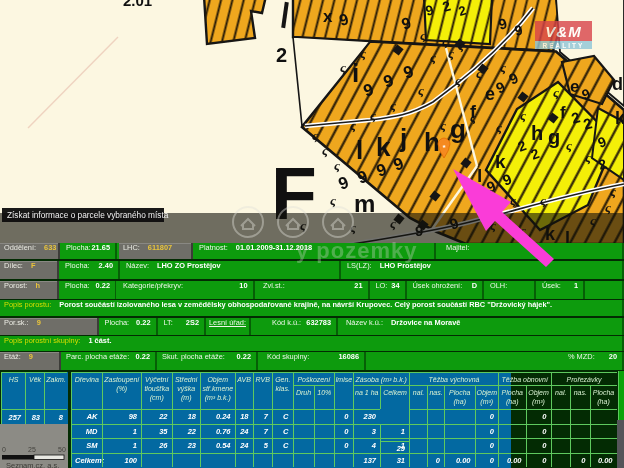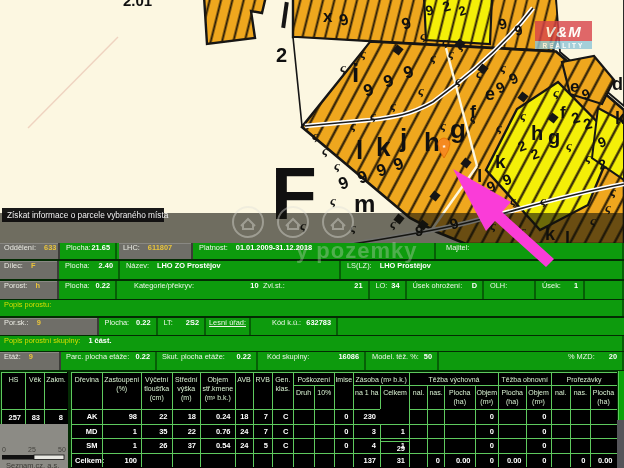--- a/index.html
+++ b/index.html
@@ -16,21 +16,21 @@
   .pcell.green{background:#0d9b0d;border-right:2px solid #065f06;}
   .pcell.gray{background:#6f6e68;border-right:2px solid #3c3c38;box-shadow:inset 0 1px 0 rgba(255,255,255,.18);}
   .pcell .lab{padding-left:4px;}
   .pcell.gray .lab{color:#ecece4;}
   .pcell .val{font-weight:bold;color:#ffffff;}
   .pcell .val.right{margin-left:auto;padding-right:5px;}
   .pcell .val.inline{padding-left:8px;}
   .pcell.gray .val{color:#e9c53b;}
   .pcell .lab.ylab{color:#d8de00;}
   
-  .stbl{position:absolute;background:#000000;}
+  .stbl{position:absolute;background:#0369a1;font-style:italic;}
   .tcell{position:absolute;display:flex;align-items:flex-start;justify-content:center;
          border-left:1px solid #5ec95e;border-top:1px solid #5ec95e;
          font-size:7px;color:#d9f2d2;text-align:center;line-height:9px;padding-top:2px;}
   .tcell.v{font-size:7.5px;font-weight:bold;color:#ffffff;justify-content:flex-end;
            align-items:center;padding:0 4px 0 0;line-height:normal;}
   .tcell.v.left{justify-content:flex-start;padding-left:3px;}
   #scalebox{position:absolute;left:0;top:424px;width:68px;height:44px;background:#8c8b85;}
   #rsliver-top{position:absolute;left:618px;top:371px;width:6px;height:49px;background:#0aa30a;border-left:1px solid #5ec95e;}
   #rsliver-bot{position:absolute;left:617px;top:420px;width:7px;height:48px;background:#55555a;}
 </style>
@@ -266,21 +266,21 @@
       </div>
       <div class="prow" style="top: 37.5px; height: 18px;">
         <div class="pcell gray" style="left: 0px; width: 59px;">
           <span class="lab">Porost:</span>
           <span class="val inline">h</span>
         </div>
         <div class="pcell green" style="left: 61px; width: 56px;">
           <span class="lab">Plocha:</span>
           <span class="val right">0.22</span>
         </div>
-        <div class="pcell green" style="left: 127px; width: 138.5px;">
+        <div class="pcell green" style="left: 116px; width: 138.5px;">
           <span class="lab" style="padding-left: 7px;">Kategorie/překryv:</span>
           <span class="val right">10</span>
         </div>
         <div class="pcell green" style="left: 259px; width: 110.5px;">
           <span class="lab" style="padding-left: 4px;">Zvl.st.:</span>
           <span class="val right">21</span>
         </div>
         <div class="pcell green" style="left: 371.5px; width: 35px;">
           <span class="lab">LO:</span>
           <span class="val right">34</span>
@@ -296,20 +296,21 @@
           <span class="lab">Úsek:</span>
           <span class="val right">1</span>
         </div>
         <div class="pcell green" style="left: 587px; width: 37px;">
           <span class="lab"></span>
         </div>
       </div>
       <div class="prow" style="top: 57px; height: 16px;">
         <div class="pcell green" style="left: 0px; width: 624px;">
           <span class="lab ylab">Popis porostu:</span>
+          <span class="val inline">Porost součástí izolovaného lesa v zemědělsky obhospodařované krajině, na návrší Krupovec. Celý porost součástí RBC "Držovický hájek".</span>
         </div>
       </div>
       <div class="prow" style="top: 74.5px; height: 17px;">
         <div class="pcell gray" style="left: 0px; width: 99px;">
           <span class="lab">Por.sk.:</span>
           <span class="val inline">9</span>
         </div>
         <div class="pcell green" style="left: 100.5px; width: 57px;">
           <span class="lab">Plocha:</span>
           <span class="val right">0.22</span>
@@ -318,20 +319,24 @@
           <span class="lab">LT:</span>
           <span class="val right">2S2</span>
         </div>
         <div class="pcell green" style="left: 207px; width: 44px;">
           <span class="lab" style="padding-left: 2px; text-decoration: underline;">Lesní úřad:</span>
         </div>
         <div class="pcell green" style="left: 252px; width: 86px;">
           <span class="lab" style="padding-left: 20px;">Kód k.ú.:</span>
           <span class="val right">632783</span>
         </div>
+        <div class="pcell green" style="left: 340px; width: 284px;">
+          <span class="lab" style="padding-left: 6px;">Název k.ú.:</span>
+          <span class="val inline">Držovice na Moravě</span>
+        </div>
       </div>
       <div class="prow" style="top: 93px; height: 14.5px;">
         <div class="pcell green" style="left: 0px; width: 624px;">
           <span class="lab ylab">Popis porostní skupiny:</span>
           <span class="val inline">1 část.</span>
         </div>
       </div>
       <div class="prow" style="top: 109px; height: 17.5px;">
         <div class="pcell gray" style="left: 0px; width: 61px;">
           <span class="lab">Etáž:</span>
@@ -341,41 +346,37 @@
           <span class="lab" style="padding-left: 3px;">Parc. plocha etáže:</span>
           <span class="val right">0.22</span>
         </div>
         <div class="pcell green" style="left: 159px; width: 99px;">
           <span class="lab" style="padding-left: 3px;">Skut. plocha etáže:</span>
           <span class="val right">0.22</span>
         </div>
         <div class="pcell green" style="left: 260px; width: 106px;">
           <span class="lab" style="padding-left: 7px;">Kód skupiny:</span>
           <span class="val right">16086</span>
-        </div>
-        <div class="pcell green" style="left: 368px; width: 71px;">
-          <span class="lab">Model. těž. %:</span>
-          <span class="val right">50</span>
         </div>
         <div class="pcell green" style="left: 564px; width: 60px;">
           <span class="lab">% MZD:</span>
           <span class="val right">20</span>
         </div>
       </div>
     </div>
 
   <div id="lefttbl" class="stbl" style="left:1px;top:372px;width:67px;height:52px;">
       <div class="tcell " style="left: 0px; top: 0px; width: 24px; height: 37px;">HS</div>
       <div class="tcell v" style="left: 0px; top: 37px; width: 24px; height: 15px;">257</div>
       <div class="tcell " style="left: 24px; top: 0px; width: 19px; height: 37px;">Věk</div>
       <div class="tcell v" style="left: 24px; top: 37px; width: 19px; height: 15px;">83</div>
       <div class="tcell " style="left: 43px; top: 0px; width: 23px; height: 37px;">Zakm.</div>
       <div class="tcell v" style="left: 43px; top: 37px; width: 23px; height: 15px;">8</div>
     </div>
-  <div id="maintbl" class="stbl" style="left:71px;top:372px;width:546px;height:96px;">
+  <div id="maintbl" class="stbl" style="left:71px;top:372px;width:440px;height:96px;">
       <div class="tcell " style="left: 0px; top: 0px; width: 30.5px; height: 37px;">Dřevina</div>
       <div class="tcell " style="left: 30.5px; top: 0px; width: 39.5px; height: 37px;">Zastoupení<br>(%)</div>
       <div class="tcell " style="left: 70px; top: 0px; width: 30.5px; height: 37px;">Výčetní<br>tloušťka<br>(cm)</div>
       <div class="tcell " style="left: 100.5px; top: 0px; width: 28.5px; height: 37px;">Střední<br>výška<br>(m)</div>
       <div class="tcell " style="left: 129px; top: 0px; width: 34.5px; height: 37px;">Objem<br>stř.kmene<br>(m³ b.k.)</div>
       <div class="tcell " style="left: 163.5px; top: 0px; width: 18px; height: 37px;">AVB</div>
       <div class="tcell " style="left: 181.5px; top: 0px; width: 19.5px; height: 37px;">RVB</div>
       <div class="tcell " style="left: 201px; top: 0px; width: 20.5px; height: 37px;">Gen.<br>klas.</div>
       <div class="tcell " style="left: 221.5px; top: 13px; width: 21px; height: 24px;">Druh</div>
       <div class="tcell " style="left: 242.5px; top: 13px; width: 20.5px; height: 24px;">10%</div>
@@ -436,21 +437,21 @@
       <div class="tcell v" style="left: 373px; top: 51.6px; width: 30.5px; height: 14.6px;"></div>
       <div class="tcell v" style="left: 403.5px; top: 51.6px; width: 23.5px; height: 14.6px;">0</div>
       <div class="tcell v" style="left: 427px; top: 51.6px; width: 27.5px; height: 14.6px;"></div>
       <div class="tcell v" style="left: 454.5px; top: 51.6px; width: 25px; height: 14.6px;">0</div>
       <div class="tcell v" style="left: 479.5px; top: 51.6px; width: 19.5px; height: 14.6px;"></div>
       <div class="tcell v" style="left: 499px; top: 51.6px; width: 19.5px; height: 14.6px;"></div>
       <div class="tcell v" style="left: 518.5px; top: 51.6px; width: 27px; height: 14.6px;"></div>
       <div class="tcell v" style="left: 0px; top: 66.2px; width: 30.5px; height: 14.6px;">SM</div>
       <div class="tcell v" style="left: 30.5px; top: 66.2px; width: 39.5px; height: 14.6px;">1</div>
       <div class="tcell v" style="left: 70px; top: 66.2px; width: 30.5px; height: 14.6px;">26</div>
-      <div class="tcell v" style="left: 100.5px; top: 66.2px; width: 28.5px; height: 14.6px;">37</div>
+      <div class="tcell v" style="left: 100.5px; top: 66.2px; width: 28.5px; height: 14.6px;">23</div>
       <div class="tcell v" style="left: 129px; top: 66.2px; width: 34.5px; height: 14.6px;">0.54</div>
       <div class="tcell v" style="left: 163.5px; top: 66.2px; width: 18px; height: 14.6px;">24</div>
       <div class="tcell v" style="left: 181.5px; top: 66.2px; width: 19.5px; height: 14.6px;">5</div>
       <div class="tcell v" style="left: 201px; top: 66.2px; width: 20.5px; height: 14.6px;">C</div>
       <div class="tcell v" style="left: 221.5px; top: 66.2px; width: 21px; height: 14.6px;"></div>
       <div class="tcell v" style="left: 242.5px; top: 66.2px; width: 20.5px; height: 14.6px;"></div>
       <div class="tcell v" style="left: 263px; top: 66.2px; width: 18.5px; height: 14.6px;">0</div>
       <div class="tcell v" style="left: 281.5px; top: 66.2px; width: 27.5px; height: 14.6px;">4</div>
       <div class="tcell v" style="left: 309px; top: 66.2px; width: 29px; height: 14.6px;">1</div>
       <div class="tcell v" style="left: 338px; top: 66.2px; width: 18px; height: 14.6px;"></div>

